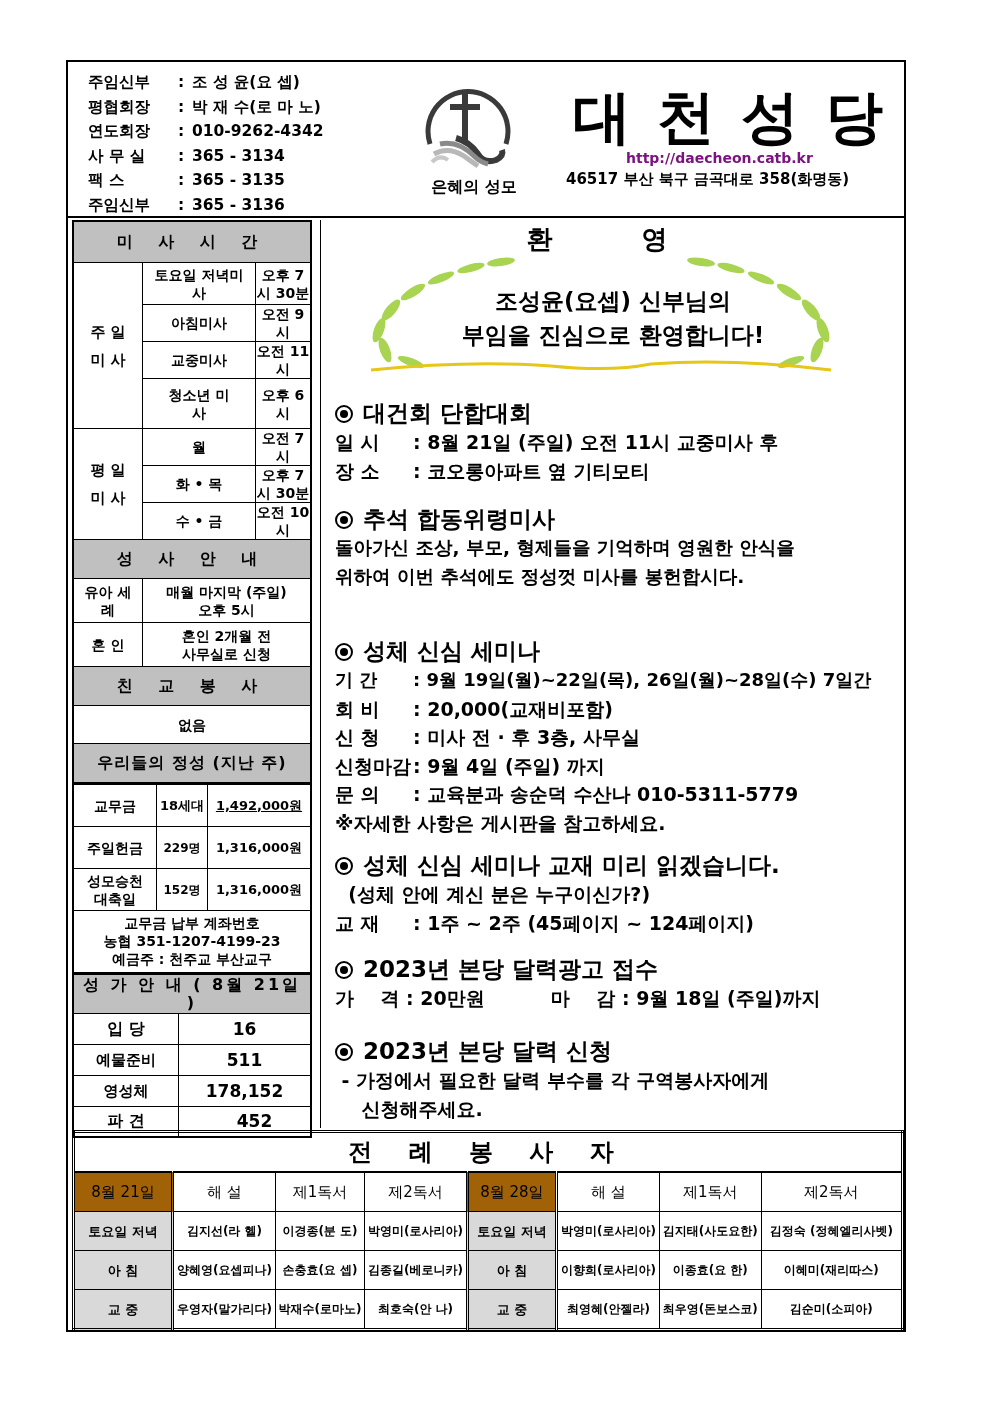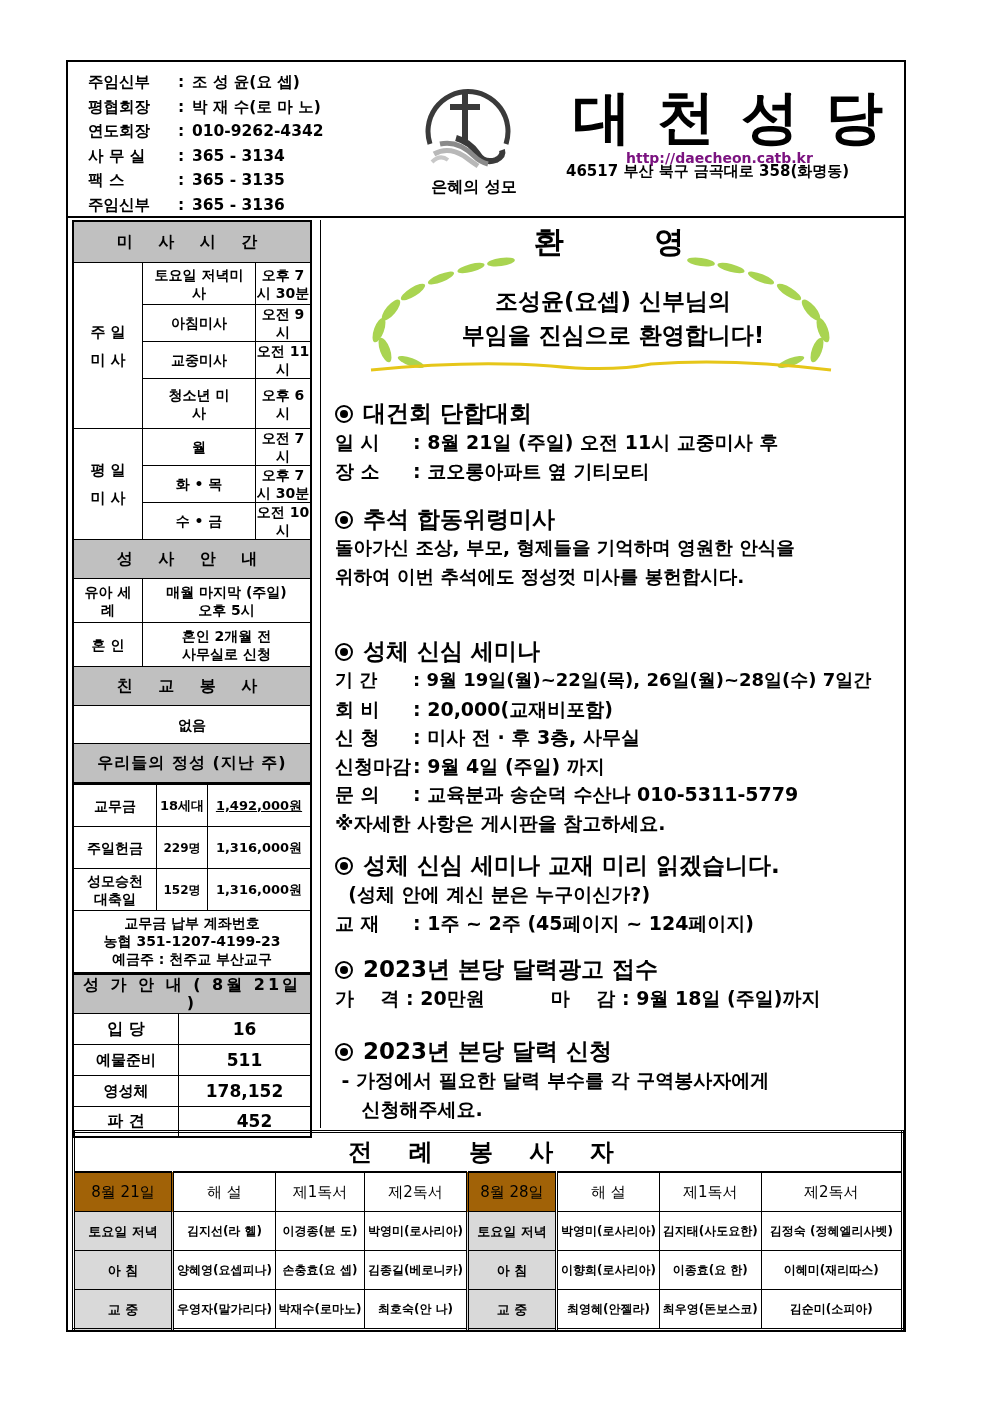--- a/index.html
+++ b/index.html
@@ -9,31 +9,31 @@
   
   .header { position: absolute; left: 0; top: 0; width: 836px; height: 154px; border-bottom: 2px solid #000; }
   .contacts { position: absolute; left: 20px; top: 8px; font-size: 15.5px; font-weight: bold; line-height: 24.5px; }
   .contacts .row { display: flex; white-space: nowrap; }
   .contacts .lbl { width: 90px; display: inline-block; letter-spacing: 0px; }
   .contacts .colon { width: 14px; display: inline-block; }
   .logo { position: absolute; left: 350px; top: 20px; width: 100px; height: 90px; }
   .logo-caption { position: absolute; left: 350px; top: 115px; width: 112px; text-align: center; font-size: 16px; font-weight: bold; }
   .title { position: absolute; left: 505px; top: 22px; font-size: 58px; font-weight: bold; letter-spacing: 26px; line-height: 66px; white-space: nowrap; }
   .url { position: absolute; left: 558px; top: 88px; font-size: 14px; font-weight: bold; color: #7b1380; }
-  .address { position: absolute; left: 498px; top: 100px; font-size: 15px; font-weight: bold; white-space: nowrap; }
+  .address { position: absolute; left: 498px; top: 108px; font-size: 15px; font-weight: bold; white-space: nowrap; }
 
   
   .left { position: absolute; left: 4px; top: 158px; width: 240px; }
   table.lt { width: 240px; border-collapse: collapse; border: 2px solid #000; }
   table.lt td { border: 1px solid #000; text-align: center; vertical-align: middle; font-weight: bold; font-size: 14px; padding: 0; line-height: 18px; }
   table.lt td.hdr { background: #c0c0c0; font-size: 16px; letter-spacing: 10px; height: 40px; }
 
   
   .right { position: absolute; left: 252px; top: 158px; width: 584px; height: 908px; border-left: 1px solid #000; }
-  .welcome-title { position: absolute; left: 16px; width: 584px; top: 2px; text-align: center; font-size: 30px; font-weight: bold; letter-spacing: 40px; }
+  .welcome-title { position: absolute; left: 4px; width: 584px; top: 2px; text-align: center; font-size: 26px; font-weight: bold; letter-spacing: 40px; }
   .wreath { position: absolute; left: 30px; top: 20px; width: 500px; height: 140px; }
   .welcome-msg { position: absolute; left: 0; width: 584px; top: 64px; text-align: center; font-size: 23px; font-weight: bold; line-height: 34px; }
   .notice { position: absolute; left: 14px; width: 570px; }
   .notice h3 { margin: 0; font-size: 23px; font-weight: bold; line-height: 30px; white-space: nowrap; }
   .notice .bullet { display: inline-block; width: 18px; height: 18px; border: 2px solid #000; border-radius: 50%; position: relative; margin-right: 10px; vertical-align: -2px; box-sizing: border-box; }
   .notice .bullet::after { content: ""; position: absolute; left: 3px; top: 3px; width: 8px; height: 8px; background: #000; border-radius: 50%; }
   .notice p { margin: 0; font-size: 19px; font-weight: bold; line-height: 28.5px; white-space: nowrap; }
   .notice .k { display: inline-block; width: 78px; }
 
   

